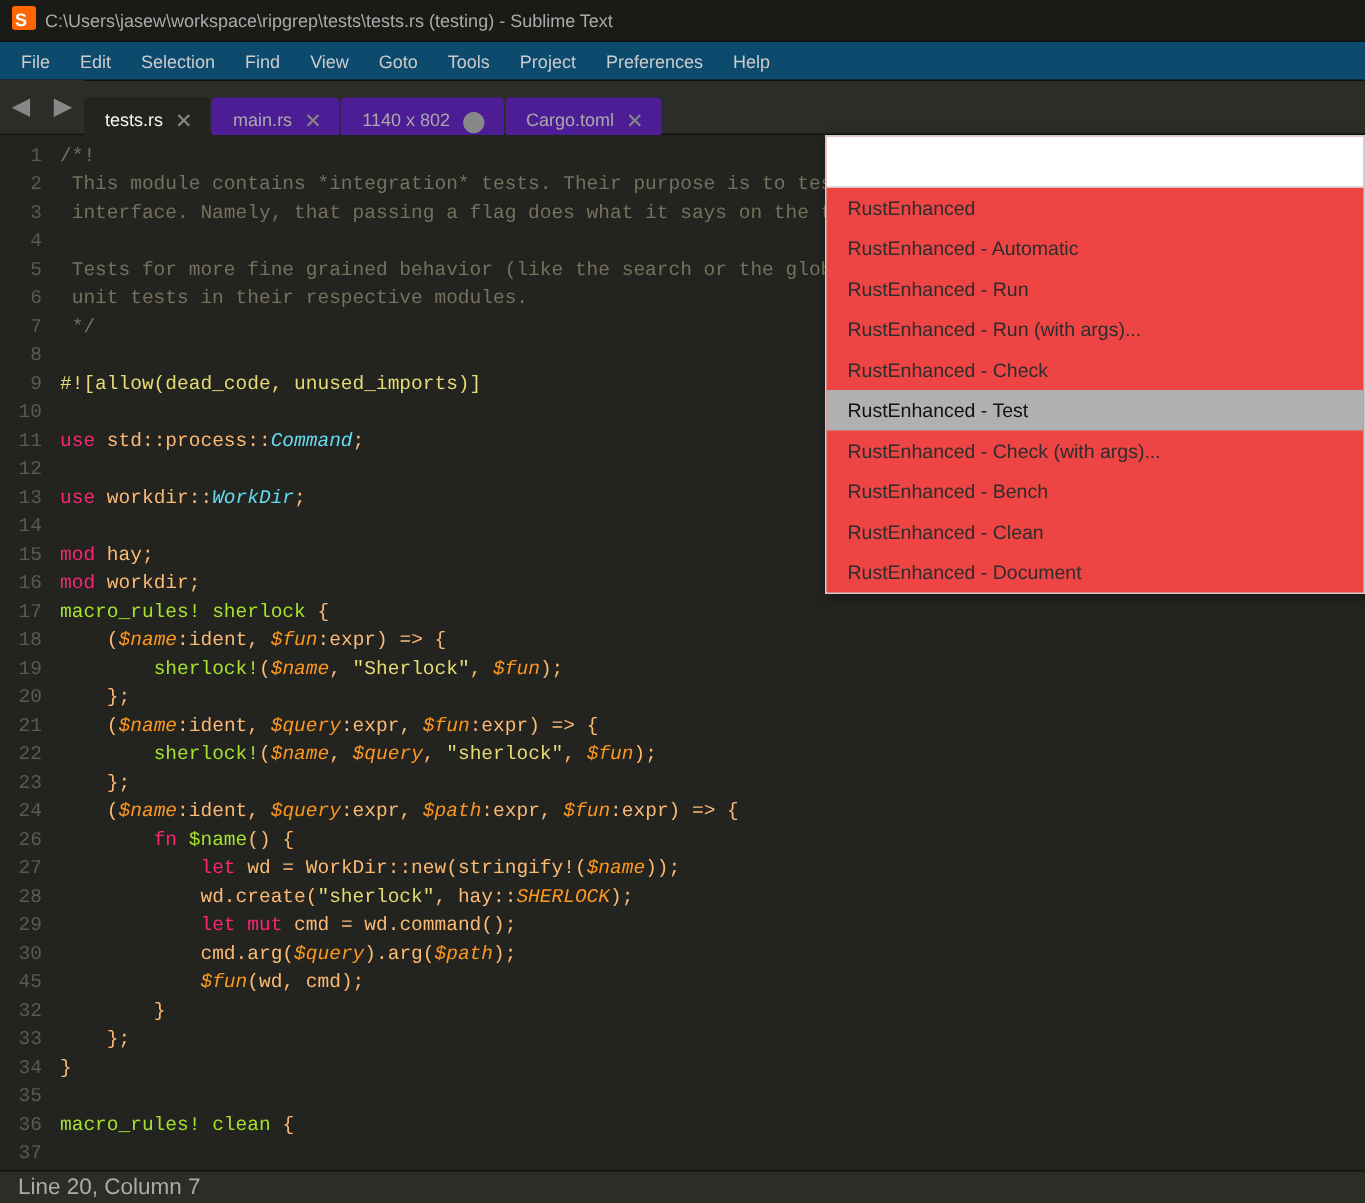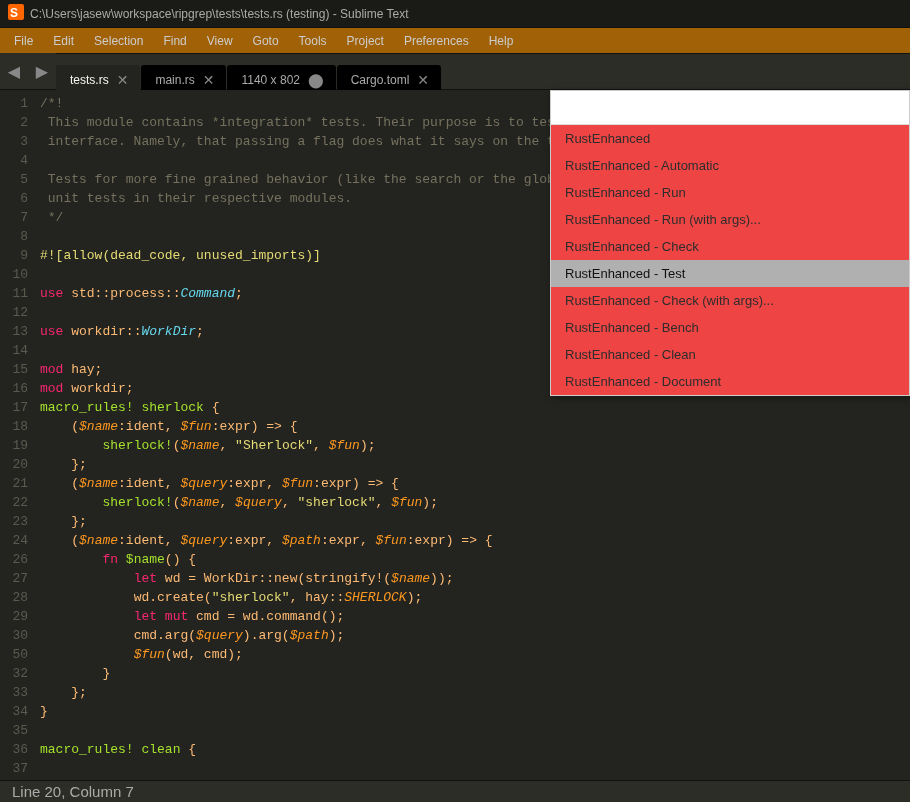--- a/index.html
+++ b/index.html
@@ -20,21 +20,21 @@
       display: flex;
       align-items: center;
       padding: 0 8px;
       font-size: 12px;
       color: #aaa;
       border-bottom: 1px solid #111;
     }
 
     
     #menubar {
-      background: #a16207;
+      background: #0c4a6e;
       height: 26px;
       display: flex;
       align-items: center;
       padding: 0 4px;
       border-bottom: 1px solid #111;
     }
     .menu-item {
       padding: 2px 10px;
       font-size: 12px;
       color: #ccc;
@@ -75,21 +75,21 @@
       gap: 8px;
       position: relative;
       top: 6px;
     }
     .tab.active {
       background: #23241f;
       color: #f8f8f2;
       text-align: right;
     }
     .tab.inactive {
-      background: #000000;
+      background: #4c1d95;
       color: #aaa;
     }
     .tab-close {
       font-size: 14px;
       color: #888;
       cursor: pointer;
       line-height: 1;
     }
 
     
@@ -345,21 +345,21 @@
       </div>
       <div class="editor-line">
         <div class="line-number">29</div>
         <div class="line-content">            <span class="c-keyword">let</span> <span class="c-keyword">mut</span> <span class="c-plain">cmd = wd.command();</span></div>
       </div>
       <div class="editor-line">
         <div class="line-number">30</div>
         <div class="line-content">            <span class="c-plain">cmd.arg(</span><span class="c-var">$query</span><span class="c-plain">).arg(</span><span class="c-var">$path</span><span class="c-plain">);</span></div>
       </div>
       <div class="editor-line">
-        <div class="line-number">50</div>
+        <div class="line-number">45</div>
         <div class="line-content">            <span class="c-var">$fun</span><span class="c-plain">(wd, cmd);</span></div>
       </div>
       <div class="editor-line">
         <div class="line-number">32</div>
         <div class="line-content">        <span class="c-plain">}</span></div>
       </div>
       <div class="editor-line">
         <div class="line-number">33</div>
         <div class="line-content">    <span class="c-plain">};</span></div>
       </div>

